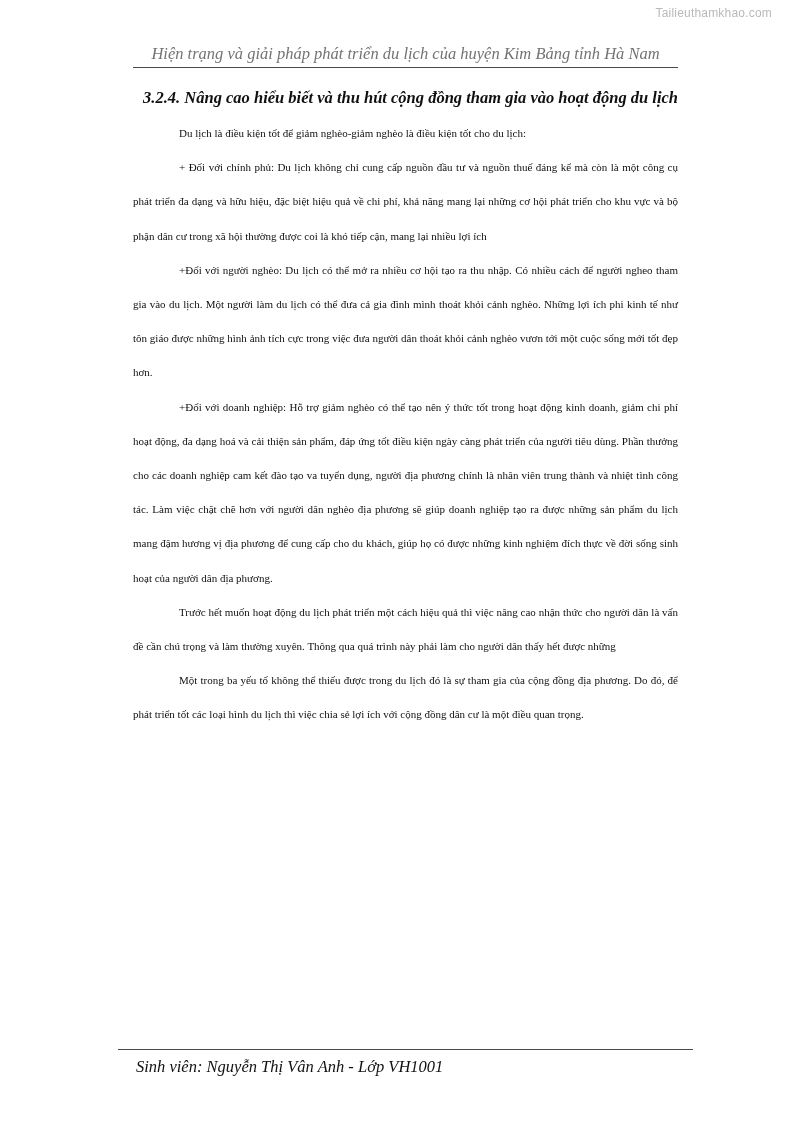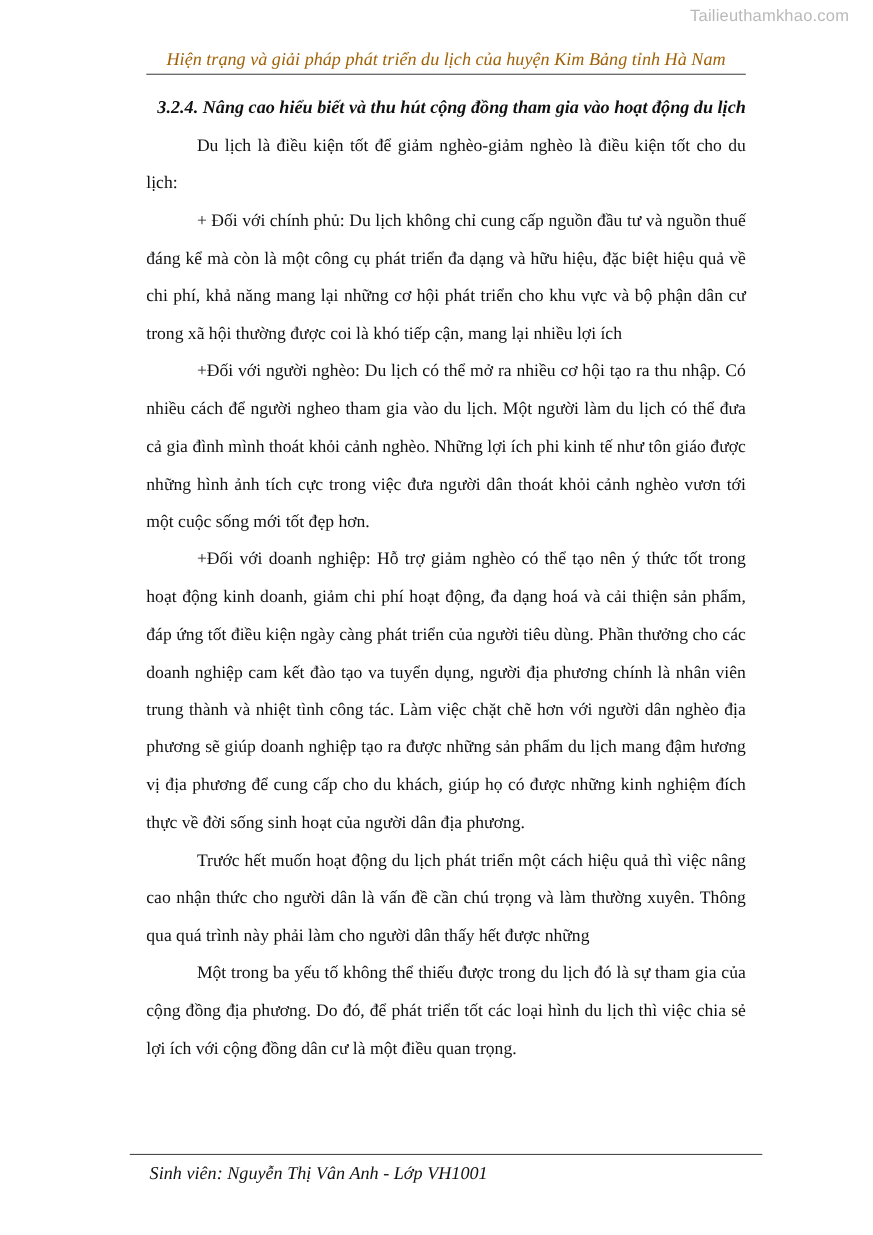--- a/index.html
+++ b/index.html
@@ -22,39 +22,39 @@
     width: 794px;
     height: 1123px;
   }
 
   
   .watermark {
     position: absolute;
     top: 6px;
     right: 22px;
     font-family: "Liberation Sans", "DejaVu Sans", sans-serif;
-    font-size: 15px;
+    font-size: 12px;
     color: #b9b9b9;
     letter-spacing: 0.2px;
     white-space: nowrap;
   }
 
   
   .header-zone {
     position: absolute;
     left: 133px;
     top: 44px;
     width: 545px;
   }
   .header-text {
     font-style: italic;
     font-size: 16.5px;
     line-height: 20px;
     text-align: center;
-    color: #a16207;
+    color: #737373;
     white-space: nowrap;
   }
   .header-rule {
     margin-top: 3px;
     border-top: 1.6px solid #4a4a4a;
     width: 100%;
   }
 
   
   .content {
@@ -69,21 +69,21 @@
     font-style: italic;
     font-size: 16.5px;
     line-height: 24px;
     text-align: right;
     margin: 0 0 6px 0;
     white-space: nowrap;
   }
 
   p.para {
     margin: 0;
-    font-size: 16px;
+    font-size: 11px;
     line-height: 34.2px;
     text-align: justify;
     text-justify: inter-word;
     text-indent: 46px;
     hyphens: none;
   }
 
   
   .footer-zone {
     position: absolute;

